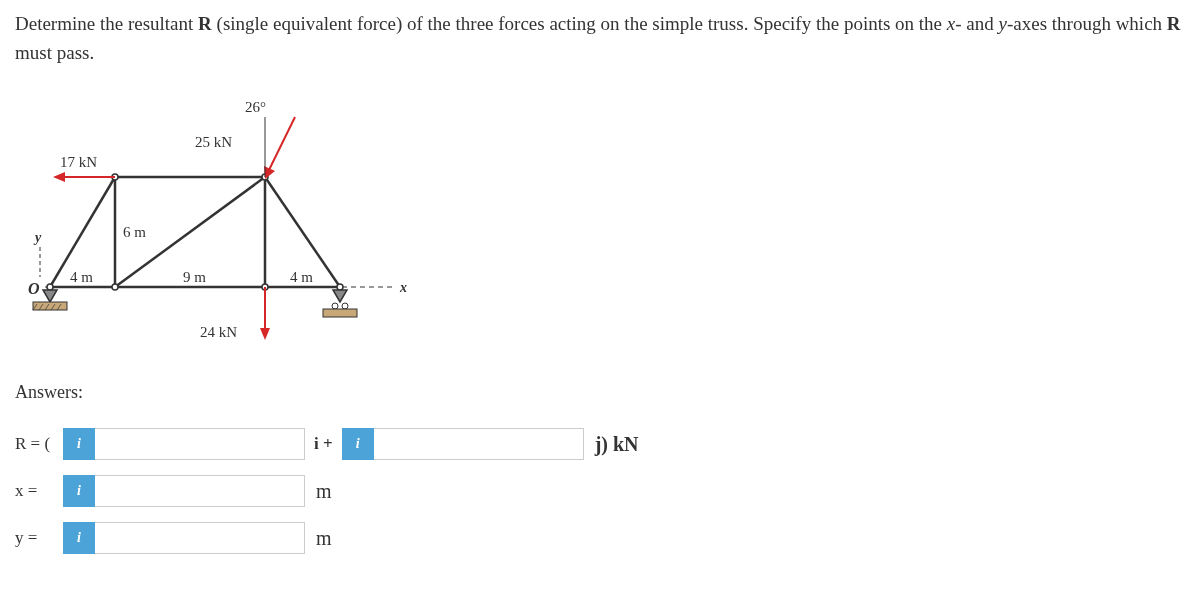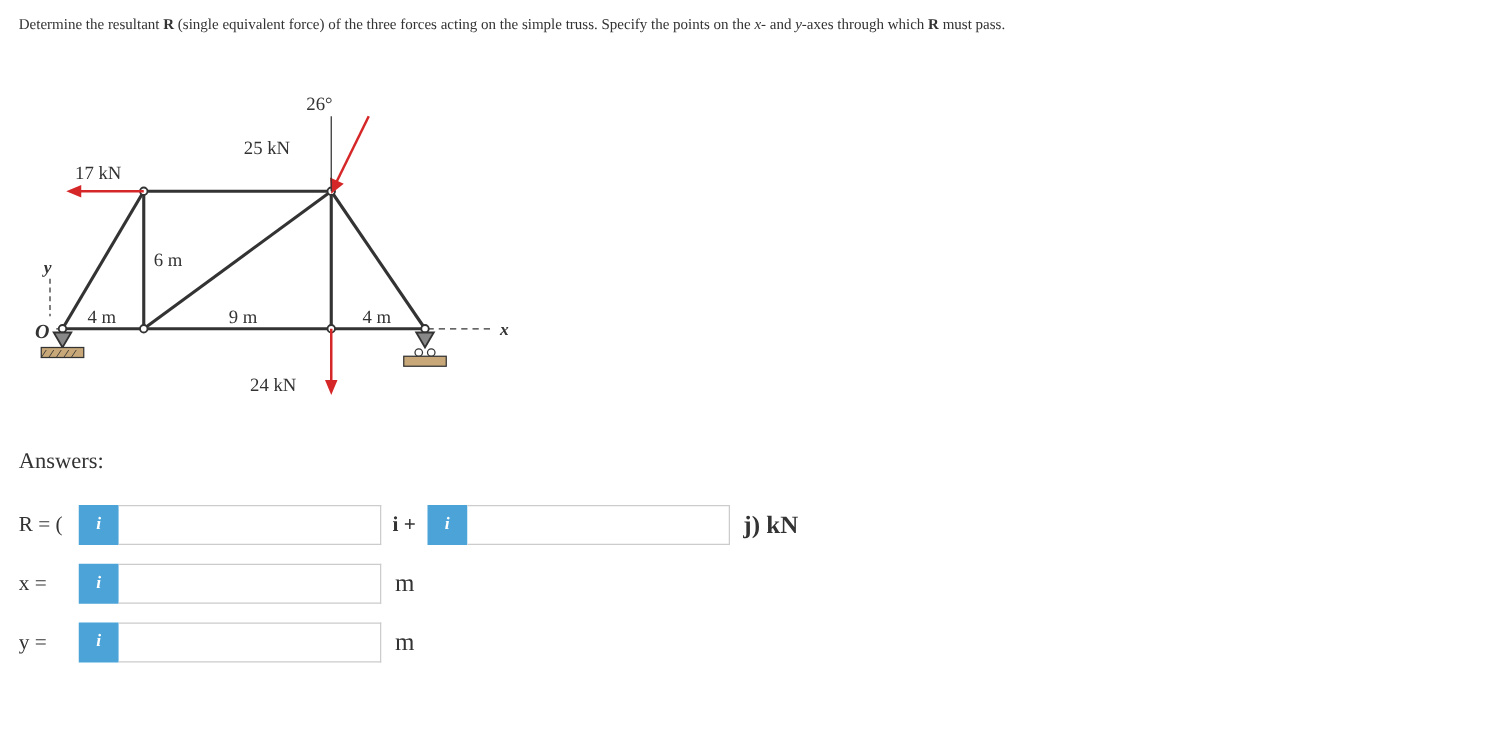--- a/index.html
+++ b/index.html
@@ -8,23 +8,23 @@
       box-sizing: border-box;
     }
     body {
       font-family: Georgia, 'Times New Roman', serif;
       background: #ffffff;
       padding: 10px 15px;
       color: #333;
       width: 1200px;
     }
     .problem-statement {
-      font-size: 12px;
+      font-size: 19px;
       line-height: 1.5;
-      margin-bottom: 40px;
+      margin-bottom: 25px;
       color: #333;
     }
     .italic {
       font-style: italic;
     }
     .bold {
       font-weight: bold;
     }
     .diagram-container {
       position: relative;

